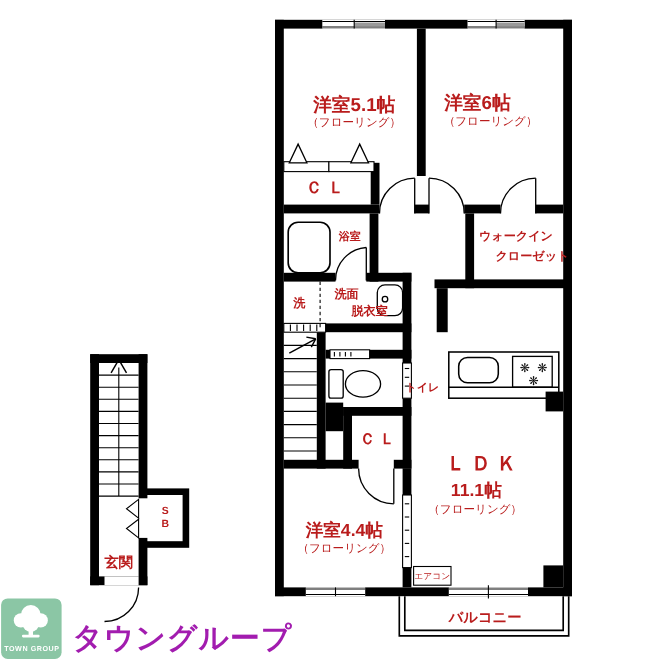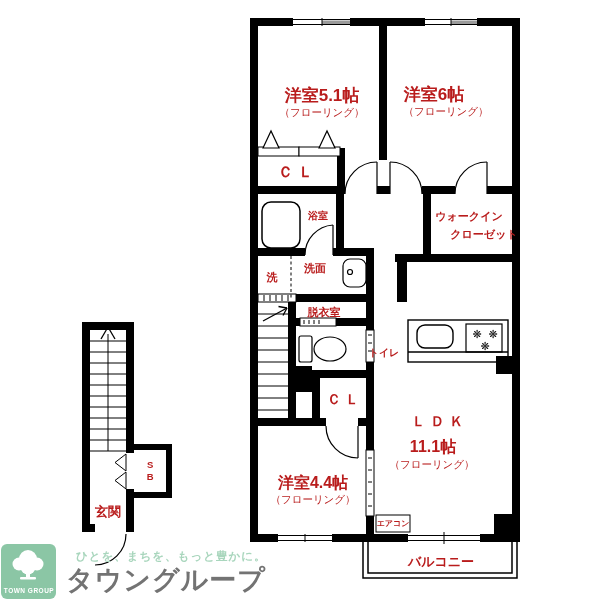--- a/index.html
+++ b/index.html
@@ -4,25 +4,25 @@
 <style>
   html,body{margin:0;padding:0;background:#fff;}
   .canvas{position:relative;width:600px;height:600px;background:#fff;overflow:hidden;
           font-family:"Liberation Sans","DejaVu Sans",sans-serif;}
   .canvas svg{position:absolute;left:0;top:0;}
   .lbl{position:absolute;transform:translate(-50%,-50%);white-space:nowrap;color:#b91c1c;
        font-weight:bold;line-height:1;}
   .f10{font-size:10px;margin-left:36px;} .f105{font-size:10.5px;font-weight:normal;} .f11{font-size:11px;}
   .f12{font-size:10px;} .f13{font-size:13px;text-align:right;} .f14{font-size:14px;letter-spacing:4px;}
   .f15{font-size:15px;letter-spacing:5px;} .f16{font-size:16px;} .f17{font-size:17px;}
-  .f18{font-size:14px;letter-spacing:5px;}
-  .aircon{font-size:8px;font-weight:bold;}
+  .f18{font-size:18px;letter-spacing:5px;}
+  .aircon{font-size:8px;font-weight:normal;}
   .sbv{writing-mode:vertical-rl;text-orientation:upright;font-size:9.5px;letter-spacing:1px;}
   .tagline{position:absolute;left:76px;top:549px;font-size:11.5px;font-weight:bold;color:#a9d6bd;letter-spacing:1px;}
-  .brand{position:absolute;left:66px;top:562px;font-size:27px;font-weight:bold;color:#737373;letter-spacing:1px;}
+  .brand{position:absolute;left:66px;top:562px;font-size:27px;font-weight:bold;color:#a21caf;letter-spacing:1px;}
   .brand-en{position:absolute;left:29px;top:590px;transform:translate(-50%,-50%);
             font-size:6.5px;font-weight:bold;color:#fff;letter-spacing:.5px;}
 </style>
 </head>
 <body>
 
 <div class="canvas">
 
 <svg width="600" height="600" viewBox="0 0 600 600">
 
@@ -266,30 +266,29 @@
   <div class="lbl f17" style="left:322px;top:95px;">洋室5.1帖</div>
   <div class="lbl f105" style="left:322px;top:112px;">（フローリング）</div>
   <div class="lbl f17" style="left:434px;top:94px;">洋室6帖</div>
   <div class="lbl f105" style="left:446px;top:111px;">（フローリング）</div>
   <div class="lbl f15" style="left:298px;top:171px;">ＣＬ</div>
   <div class="lbl f12" style="left:318px;top:216px;">浴室</div>
   <div class="lbl f11" style="left:469px;top:216px;">ウォークイン</div>
   <div class="lbl f11" style="left:484px;top:234px;">クローゼット</div>
   <div class="lbl f11" style="left:272px;top:277px;">洗</div>
   <div class="lbl f11" style="left:315px;top:268px;">洗面</div>
-  <div class="lbl f11" style="left:324px;top:284px;margin-top:28px;">脱衣室</div>
+  <div class="lbl f11" style="left:336px;top:284px;">脱衣室</div>
   <div class="lbl f10" style="left:348px;top:353px;">トイレ</div>
   <div class="lbl f14" style="left:345px;top:399px;">ＣＬ</div>
   <div class="lbl f18" style="left:440px;top:421px;">ＬＤＫ</div>
   <div class="lbl f16" style="left:433px;top:447px;">11.1帖</div>
   <div class="lbl f105" style="left:432px;top:464px;">（フローリング）</div>
   <div class="lbl f16" style="left:313px;top:483px;">洋室4.4帖</div>
   <div class="lbl f105" style="left:313px;top:499px;">（フローリング）</div>
   <div class="lbl aircon" style="left:393px;top:523.5px;">エアコン</div>
   <div class="lbl f13" style="left:441px;top:561px;">バルコニー</div>
   <div class="lbl f13" style="left:108px;top:511px;">玄関</div>
   <div class="lbl sbv" style="left:150px;top:471px;">SB</div>
 
-  <div class="tagline">ひとを、まちを、もっと豊かに。</div>
   <div class="brand">タウングループ</div>
   <div class="brand-en">TOWN GROUP</div>
 
 </div>
 
 </body></html>

